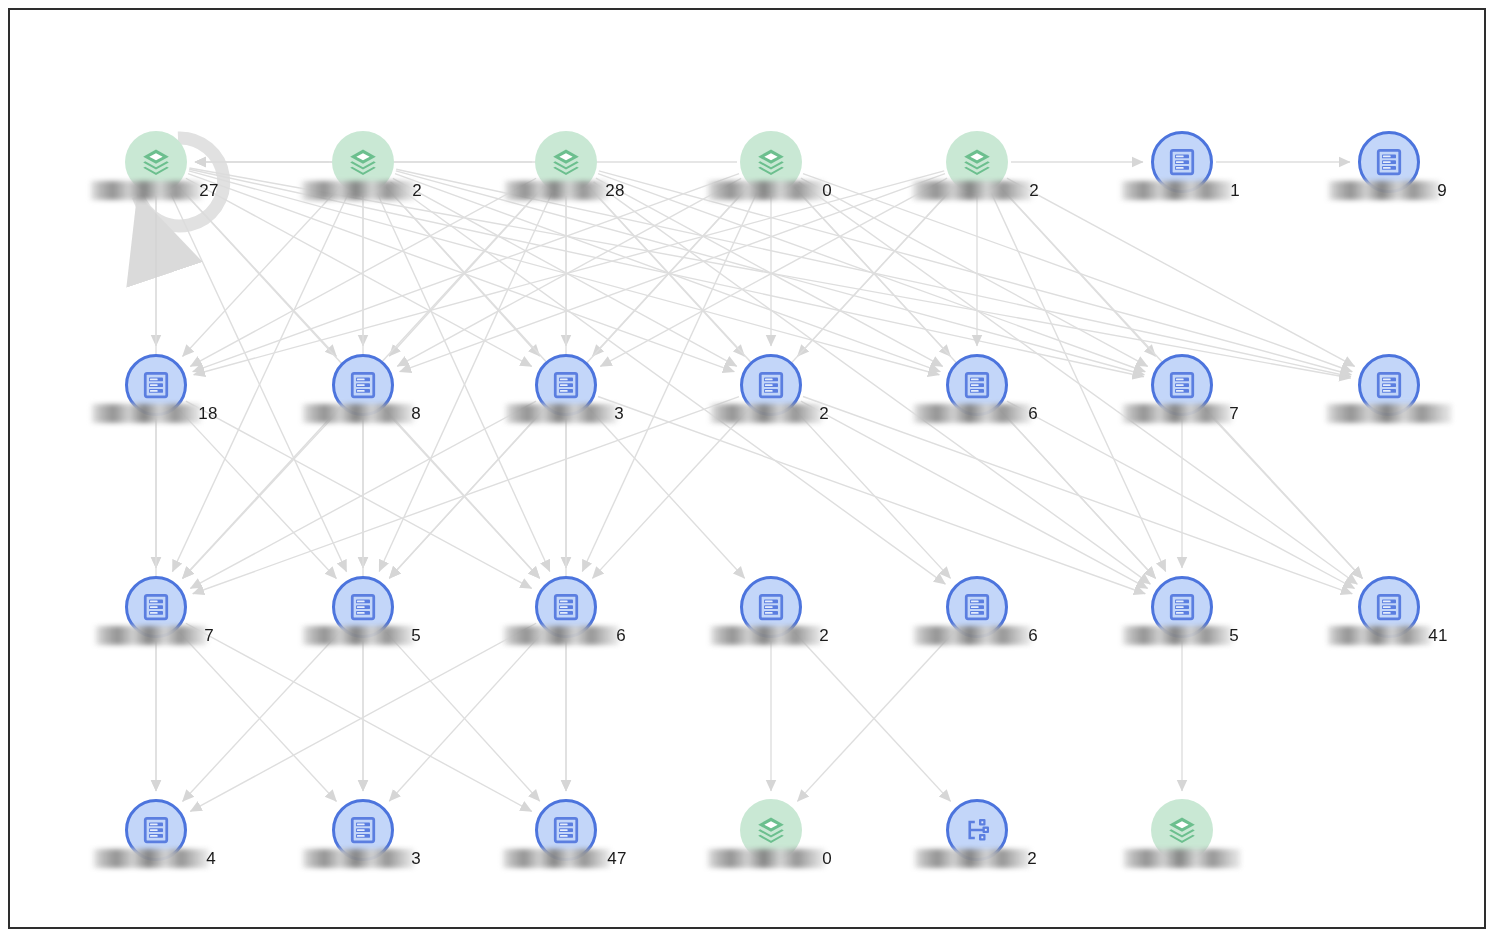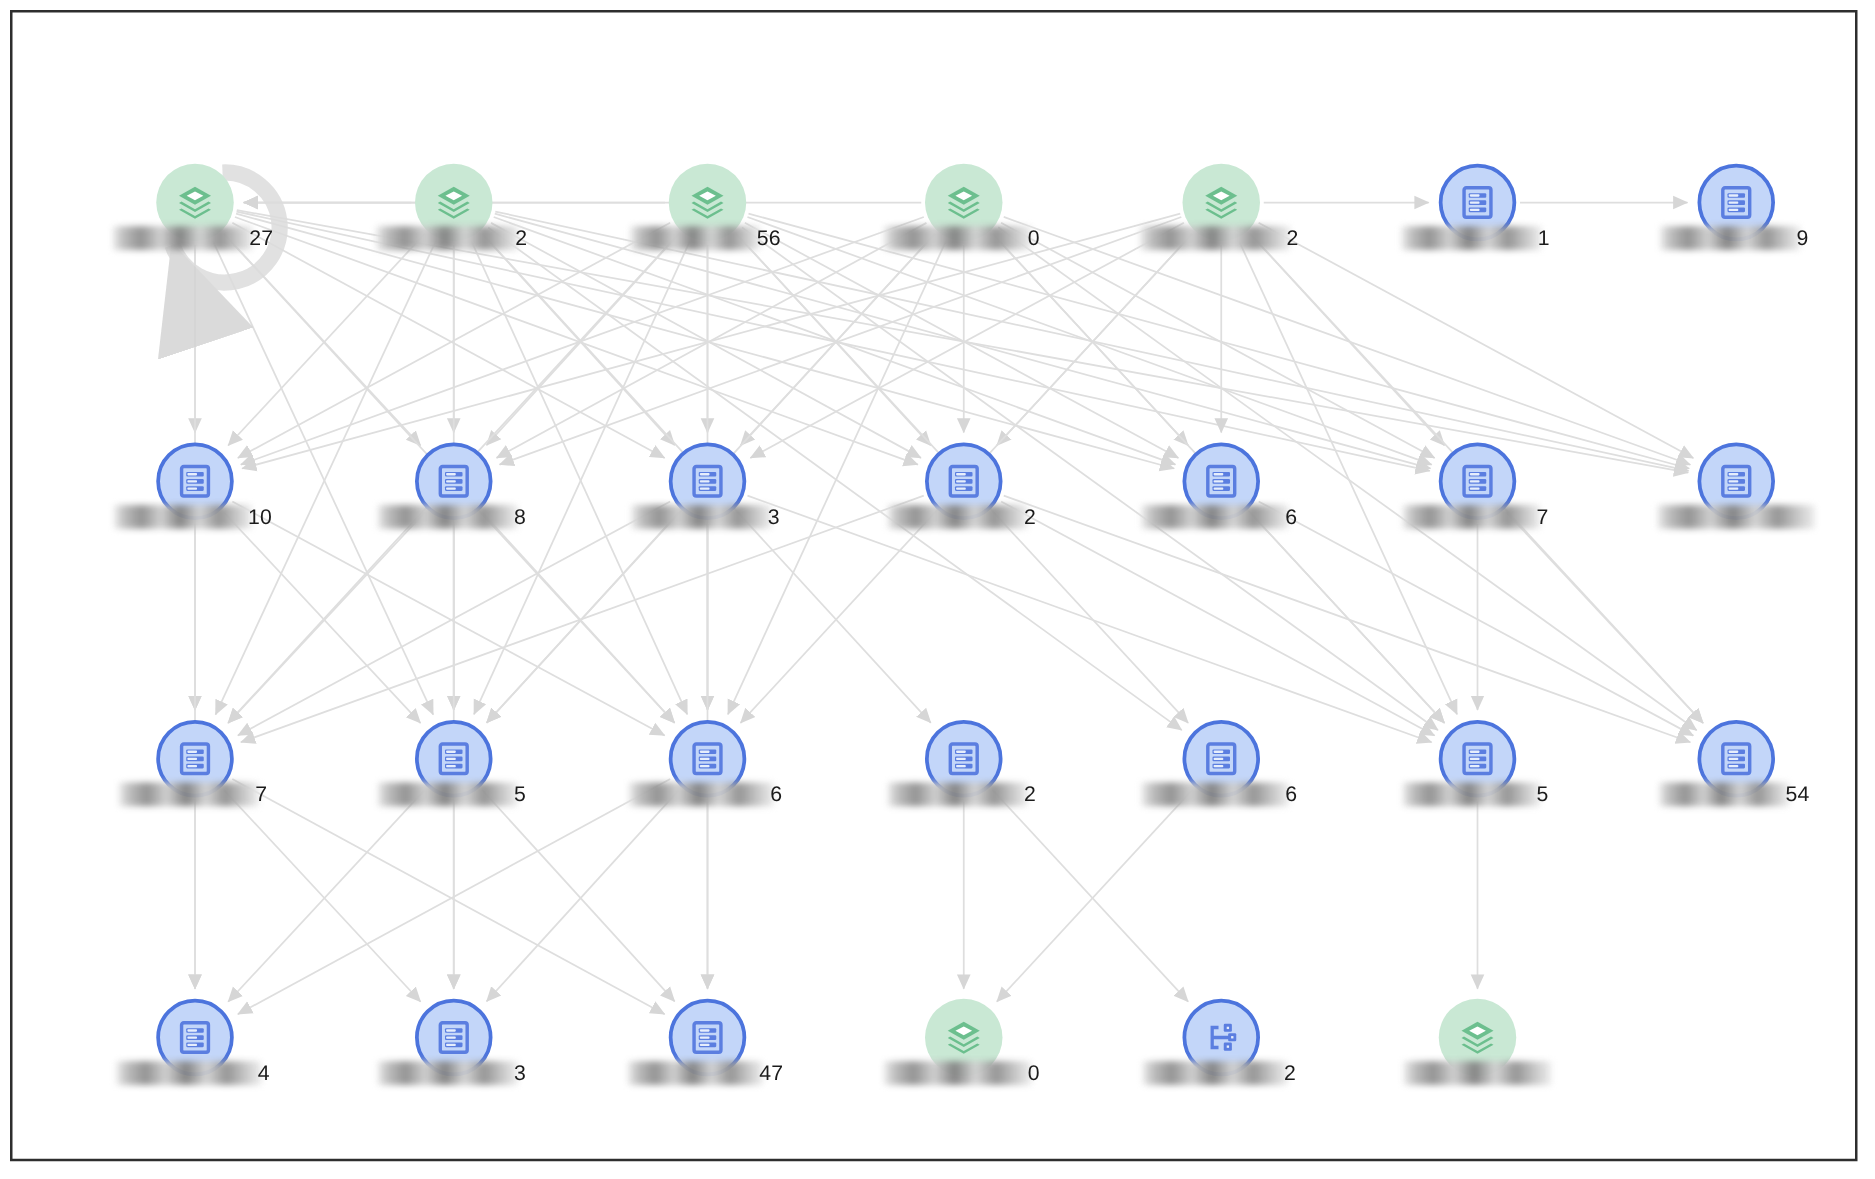--- a/index.html
+++ b/index.html
@@ -197,21 +197,21 @@
         <div class="node green" style="left: 556px; top: 152px;">
           <span>
             <svg width="32" height="32" viewBox="0 0 24 24" class="glyph">
               <path d="M12 2.6 L21.6 8 L12 13.4 L2.4 8 Z" fill="#6cbf8e"></path>
               <path d="M12 16.0 L3.9 11.45 L2.4 12.3 L12 17.7 L21.6 12.3 L20.1 11.45 Z" fill="#6cbf8e"></path>
               <path d="M12 20.1 L3.9 15.55 L2.4 16.4 L12 21.8 L21.6 16.4 L20.1 15.55 Z" fill="#6cbf8e"></path>
               <path d="M12 5.4 L17 8 L12 10.6 L7 8 Z" fill="#ffffff"></path>
             </svg>
           </span>
         </div>
-        <div class="label" style="left: 556px; top: 152px;"><span class="redacted" style="width: 104px;"></span><span class="tail">56</span></div>
+        <div class="label" style="left: 556px; top: 152px;"><span class="redacted" style="width: 104px;"></span><span class="tail">28</span></div>
         <div class="node green" style="left: 761px; top: 152px;">
           <span>
             <svg width="32" height="32" viewBox="0 0 24 24" class="glyph">
               <path d="M12 2.6 L21.6 8 L12 13.4 L2.4 8 Z" fill="#6cbf8e"></path>
               <path d="M12 16.0 L3.9 11.45 L2.4 12.3 L12 17.7 L21.6 12.3 L20.1 11.45 Z" fill="#6cbf8e"></path>
               <path d="M12 20.1 L3.9 15.55 L2.4 16.4 L12 21.8 L21.6 16.4 L20.1 15.55 Z" fill="#6cbf8e"></path>
               <path d="M12 5.4 L17 8 L12 10.6 L7 8 Z" fill="#ffffff"></path>
             </svg>
           </span>
         </div>
@@ -261,21 +261,21 @@
               <rect x="3.4" y="2.6" width="17.2" height="18.8" rx="1.4" fill="none" stroke="#5b7ee0" stroke-width="2.2"></rect>
               <rect x="6.4" y="6" width="11.2" height="3" rx="0.7" fill="#5b7ee0"></rect>
               <rect x="7.1" y="6.75" width="6.2" height="1.5" rx="0.5" fill="#e6eefc"></rect>
               <rect x="6.4" y="10.6" width="11.2" height="3" rx="0.7" fill="#5b7ee0"></rect>
               <rect x="7.1" y="11.35" width="6.2" height="1.5" rx="0.5" fill="#e6eefc"></rect>
               <rect x="6.4" y="15.2" width="11.2" height="3" rx="0.7" fill="#5b7ee0"></rect>
               <rect x="7.1" y="15.95" width="6.2" height="1.5" rx="0.5" fill="#e6eefc"></rect>
             </svg>
           </span>
         </div>
-        <div class="label" style="left: 146px; top: 375px;"><span class="redacted" style="width: 110px;"></span><span class="tail">10</span></div>
+        <div class="label" style="left: 146px; top: 375px;"><span class="redacted" style="width: 110px;"></span><span class="tail">18</span></div>
         <div class="node blue" style="left: 353px; top: 375px;">
           <span>
             <svg width="30" height="30" viewBox="0 0 24 24" class="glyph">
               <rect x="3.4" y="2.6" width="17.2" height="18.8" rx="1.4" fill="none" stroke="#5b7ee0" stroke-width="2.2"></rect>
               <rect x="6.4" y="6" width="11.2" height="3" rx="0.7" fill="#5b7ee0"></rect>
               <rect x="7.1" y="6.75" width="6.2" height="1.5" rx="0.5" fill="#e6eefc"></rect>
               <rect x="6.4" y="10.6" width="11.2" height="3" rx="0.7" fill="#5b7ee0"></rect>
               <rect x="7.1" y="11.35" width="6.2" height="1.5" rx="0.5" fill="#e6eefc"></rect>
               <rect x="6.4" y="15.2" width="11.2" height="3" rx="0.7" fill="#5b7ee0"></rect>
               <rect x="7.1" y="15.95" width="6.2" height="1.5" rx="0.5" fill="#e6eefc"></rect>
@@ -443,21 +443,21 @@
               <rect x="3.4" y="2.6" width="17.2" height="18.8" rx="1.4" fill="none" stroke="#5b7ee0" stroke-width="2.2"></rect>
               <rect x="6.4" y="6" width="11.2" height="3" rx="0.7" fill="#5b7ee0"></rect>
               <rect x="7.1" y="6.75" width="6.2" height="1.5" rx="0.5" fill="#e6eefc"></rect>
               <rect x="6.4" y="10.6" width="11.2" height="3" rx="0.7" fill="#5b7ee0"></rect>
               <rect x="7.1" y="11.35" width="6.2" height="1.5" rx="0.5" fill="#e6eefc"></rect>
               <rect x="6.4" y="15.2" width="11.2" height="3" rx="0.7" fill="#5b7ee0"></rect>
               <rect x="7.1" y="15.95" width="6.2" height="1.5" rx="0.5" fill="#e6eefc"></rect>
             </svg>
           </span>
         </div>
-        <div class="label" style="left: 1379px; top: 597px;"><span class="redacted" style="width: 104px;"></span><span class="tail">54</span></div>
+        <div class="label" style="left: 1379px; top: 597px;"><span class="redacted" style="width: 104px;"></span><span class="tail">41</span></div>
         <div class="node blue" style="left: 146px; top: 820px;">
           <span>
             <svg width="30" height="30" viewBox="0 0 24 24" class="glyph">
               <rect x="3.4" y="2.6" width="17.2" height="18.8" rx="1.4" fill="none" stroke="#5b7ee0" stroke-width="2.2"></rect>
               <rect x="6.4" y="6" width="11.2" height="3" rx="0.7" fill="#5b7ee0"></rect>
               <rect x="7.1" y="6.75" width="6.2" height="1.5" rx="0.5" fill="#e6eefc"></rect>
               <rect x="6.4" y="10.6" width="11.2" height="3" rx="0.7" fill="#5b7ee0"></rect>
               <rect x="7.1" y="11.35" width="6.2" height="1.5" rx="0.5" fill="#e6eefc"></rect>
               <rect x="6.4" y="15.2" width="11.2" height="3" rx="0.7" fill="#5b7ee0"></rect>
               <rect x="7.1" y="15.95" width="6.2" height="1.5" rx="0.5" fill="#e6eefc"></rect>

